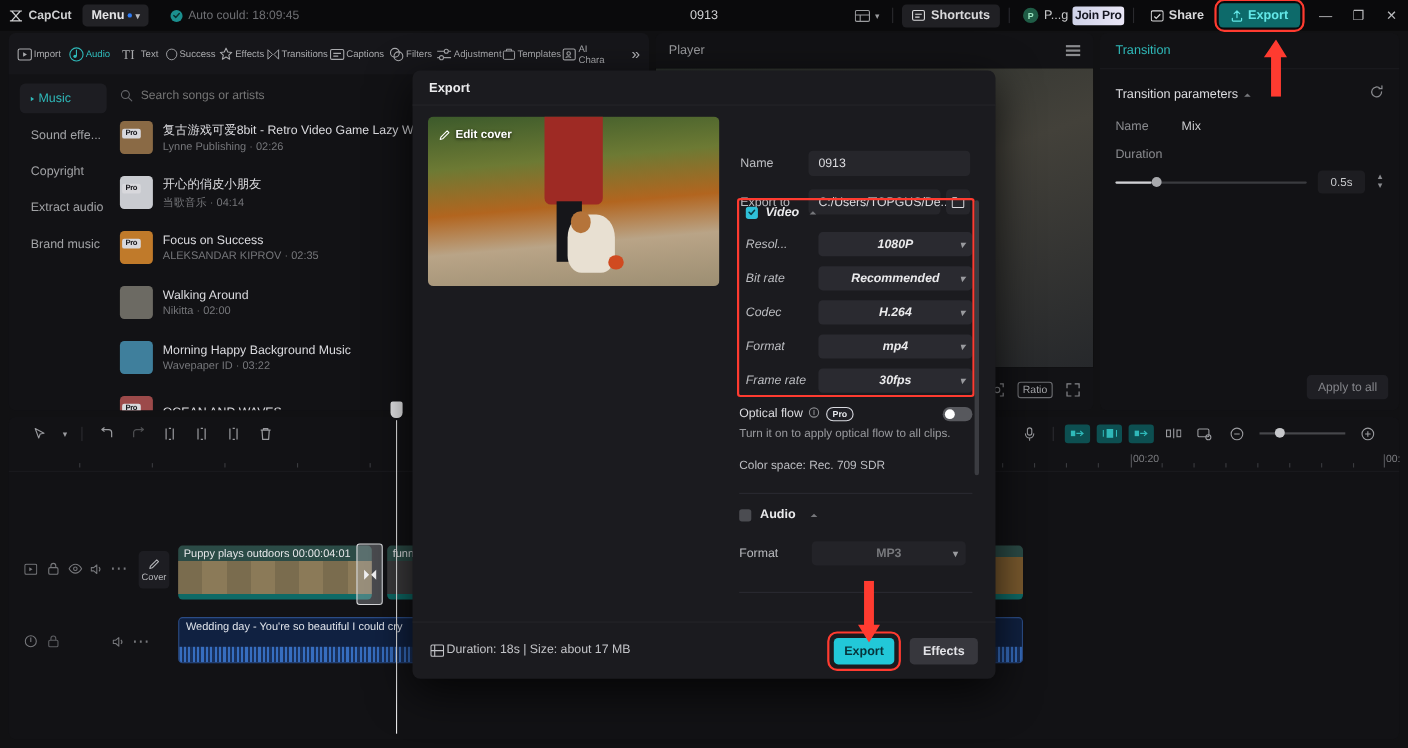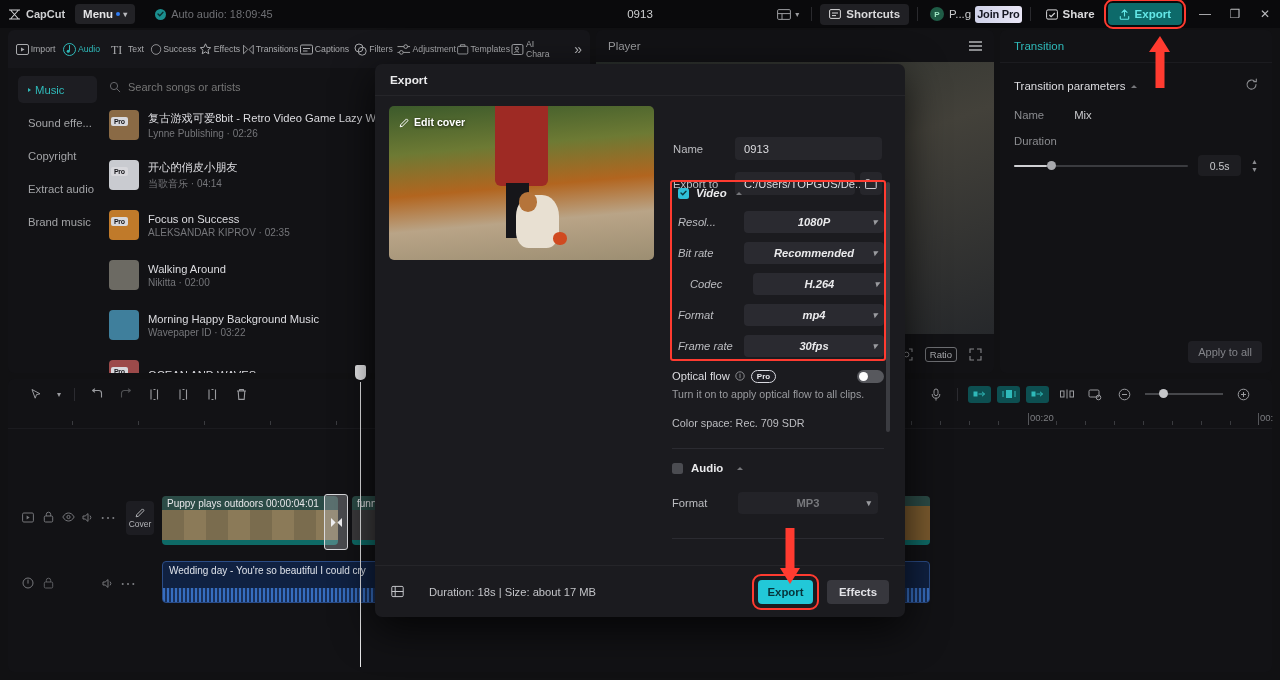--- a/index.html
+++ b/index.html
@@ -200,21 +200,21 @@
   .sselect.dim { background:#232328; color:#77787c;}
   .of-row { position:absolute; left:672px; top:367px; width:212px; display:flex; align-items:center;}
   .pro-badge { border:1px solid #d9dae0; border-radius:7px; font-size:8px; font-weight:800; color:#e7e8ec; padding:0 5px; line-height:11px; background:#1f1f25;}
   .toggle { margin-left:auto; width:27px; height:13px; border-radius:7px; background:#57585d; position:relative;}
   .toggle .kn { position:absolute; left:2px; top:2px; width:9px; height:9px; border-radius:50%; background:#fff;}
   .hint { position:absolute; left:672px; top:388px; font-size:10.6px; color:#9a9b9f;}
   .cspace { position:absolute; left:672px; top:417px; font-size:10.8px; color:#bcbdc1;}
   .dlg-divider { position:absolute; left:672px; top:448px; width:212px; height:1px; background:#2b2b31;}
   .dlg-scroll { position:absolute; left:886px; top:182px; width:4px; height:250px; background:#3b3c41; border-radius:2px;}
   .dlg-foot { position:absolute; left:0; bottom:0; width:530px; height:52px; border-top:1px solid #252529; display:flex; align-items:center; padding:0 16px;}
-  .dur-txt { display:flex; align-items:center; gap:25px; font-size:11.2px; color:#c3c4c8;}
+  .dur-txt { display:flex; align-items:flex-start; gap:2px; font-size:11.2px; color:#c3c4c8;}
   .btn-export {
     width:55px; height:24px; border-radius:4px; background:#22c8d8; color:#06343b;
     font-size:11.4px; font-weight:700; display:flex; align-items:center; justify-content:center;
   }
   .btn-cancel {
     width:62px; height:24px; border-radius:4px; background:#37373d; color:#e2e2e6;
     font-size:11.4px; font-weight:700; display:flex; align-items:center; justify-content:center; margin-left:12px;
   }
   .arrow { position:absolute; z-index:40; }
 </style>
@@ -234,21 +234,21 @@
       <span>Menu</span>
       <span class="dot-blue"></span>
       <span style="font-size:8px;color:#b9babd;">▾</span>
     </div>
     <div class="autosave">
       <span class="check-circle">
         <svg width="7" height="6" viewBox="0 0 7 6">
             <path d="M1 3l1.8 1.8L6 1.2" stroke="#0b2f2f" stroke-width="1.3" fill="none" stroke-linecap="round"></path>
           </svg>
       </span>
-      <span>Auto audio: 18:09:45</span>
+      <span>Auto could: 18:09:45</span>
     </div>
     <div class="tb-title">0913</div>
     <div class="tb-right">
       <div class="layout-btn">
         <svg width="14" height="11" viewBox="0 0 14 11">
           <rect x="0.6" y="0.6" width="12.8" height="9.8" rx="1.2" stroke="#9b9c9f" fill="none" stroke-width="1"></rect>
           <path d="M0.6 4.6h12.8M5 4.6v5.8" stroke="#9b9c9f" stroke-width="1"></path>
         </svg>
         <span style="font-size:8px;">▾</span>
       </div>
@@ -804,21 +804,21 @@
           <span class="cv">▾</span>
         </span>
     </div>
     <div class="srow" style="padding-left:8px;">
       <span class="slabel">Bit rate</span>
       <span class="sselect">
           <span>Recommended</span>
           <span class="cv">▾</span>
         </span>
     </div>
-    <div class="srow" style="padding-left:20px;">
+    <div class="srow" style="padding-left:8px;">
       <span class="slabel">Codec</span>
       <span class="sselect">
           <span>H.264</span>
           <span class="cv">▾</span>
         </span>
     </div>
     <div class="srow" style="padding-left:8px;">
       <span class="slabel">Format</span>
       <span class="sselect">
           <span>mp4</span>

